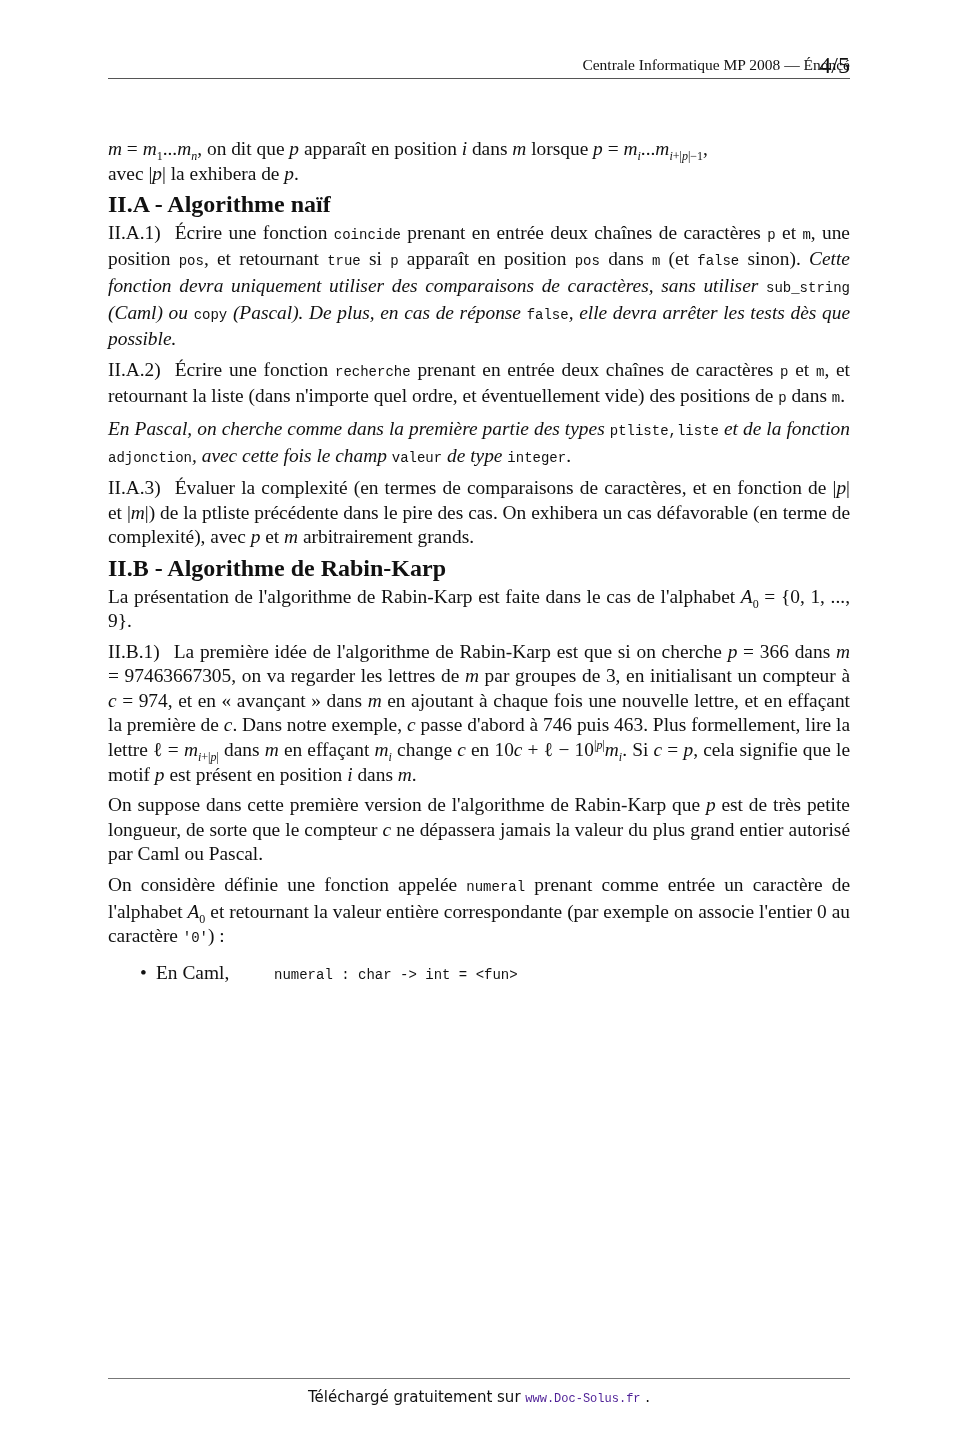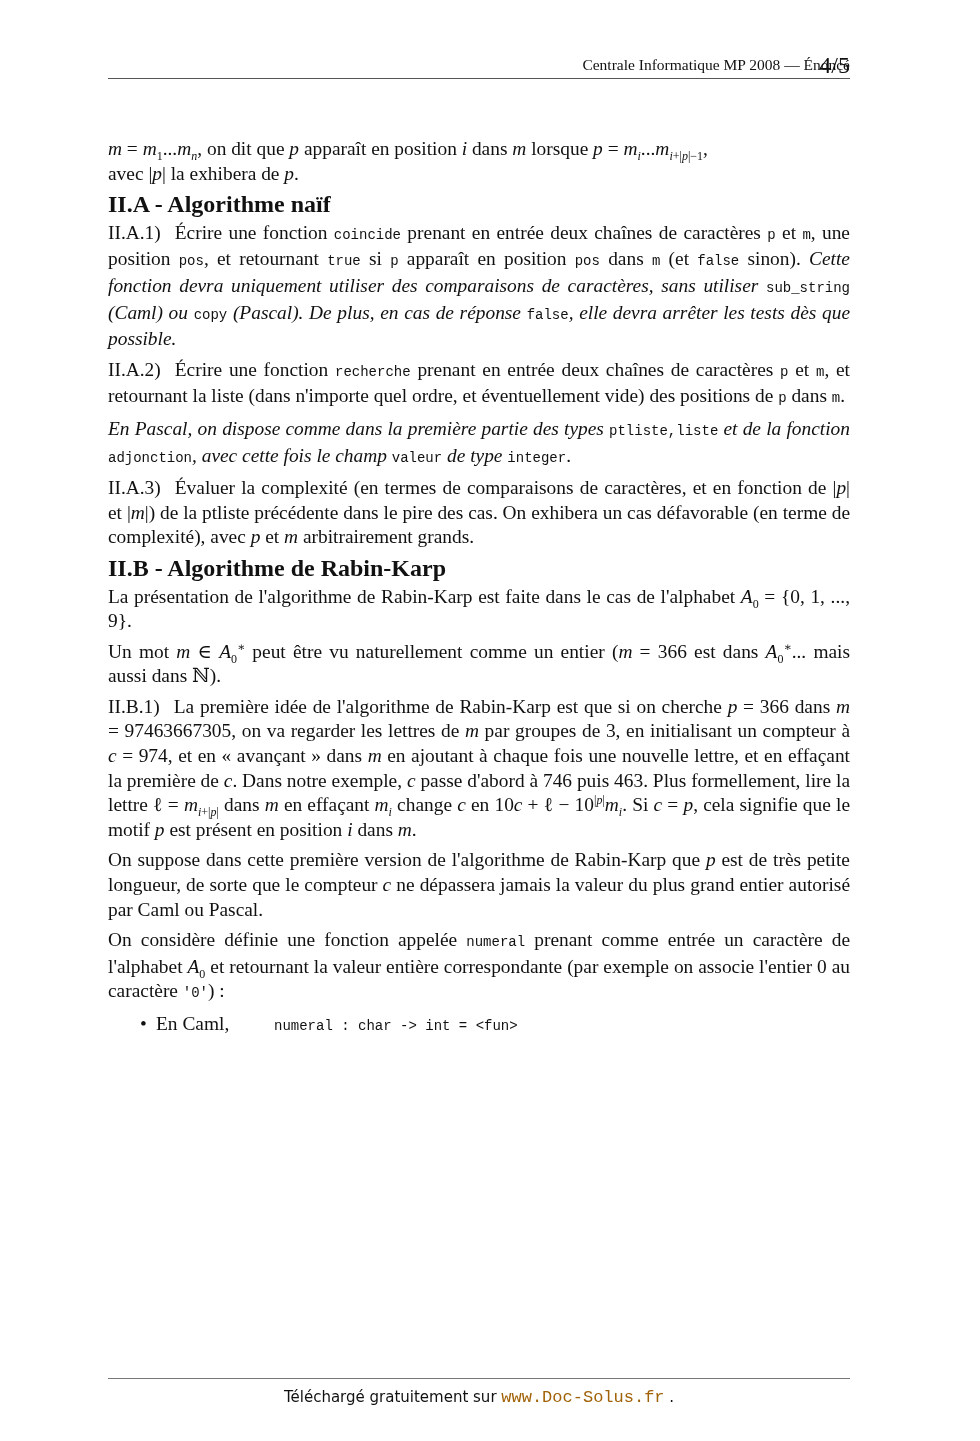--- a/index.html
+++ b/index.html
@@ -9,26 +9,26 @@
   .header-title { position: absolute; left: 0; right: 0; text-align: right; top: 4px; font-size: 15.5px; }
   .header-page { position: absolute; right: 0; top: 0; font-size: 24px; }
   .content { position: absolute; left: 108px; top: 133px; width: 742px; font-size: 19.4px; line-height: 24.6px; }
   p { margin: 4px 0 6px 0; text-align: justify; }
   h3 { font-size: 24px; font-weight: bold; margin: 4px 0 4px 0; }
   code, .tt { font-family: "Liberation Mono", "DejaVu Sans Mono", monospace; font-size: 14px; }
   i, .it { font-style: italic; }
   sub, sup { font-size: 12px; line-height: 0; }
   .num { margin-right: 14px; }
   ul { list-style: none; margin: 6px 0 0 0; padding: 0 0 0 32px; }
-  ul li { line-height: 23px; }
+  ul li { line-height: 32px; }
   .bullet { display: inline-block; width: 16px; }
   .lbl { display: inline-block; width: 118px; }
   .footer { position: absolute; left: 108px; top: 1378px; width: 742px; border-top: 1.5px solid #777; }
   .footer-text { text-align: center; margin-top: 9px; font-family: "DejaVu Sans", sans-serif; font-size: 15px; }
-  .footer-link { color: #a16207; font-family: "Liberation Mono", "DejaVu Sans Mono", monospace; font-size: 17px; margin-top: 16px; }
+  .footer-link { color: #4c1d95; font-family: "Liberation Mono", "DejaVu Sans Mono", monospace; font-size: 12px; margin-top: 16px; }
 </style>
 </head>
 <body>
 
 <div class="header">
   <div class="header-title">Centrale Informatique MP 2008 — Énoncé</div>
   <div class="header-page">4/5</div>
 </div>
 
 <div class="content">
@@ -42,36 +42,33 @@
 
   <p>
     <span class="num">II.A.1)</span><span>Écrire une fonction </span><code>coincide</code><span> prenant en entrée deux chaînes de caractères </span><code>p</code><span> et </span><code>m</code><span>, une position </span><code>pos</code><span>, et retournant </span><code>true</code><span> si </span><code>p</code><span> apparaît en position </span><code>pos</code><span> dans </span><code>m</code><span> (et </span><code>false</code><span> sinon). </span><i>Cette fonction devra uniquement utiliser des comparaisons de caractères, sans utiliser </i><code>sub_string</code><i> (Caml) ou </i><code>copy</code><i> (Pascal). De plus, en cas de réponse </i><code>false</code><i>, elle devra arrêter les tests dès que possible.</i>
   </p>
 
   <p>
     <span class="num">II.A.2)</span><span>Écrire une fonction </span><code>recherche</code><span> prenant en entrée deux chaînes de caractères </span><code>p</code><span> et </span><code>m</code><span>, et retournant la liste (dans n'importe quel ordre, et éventuellement vide) des positions de </span><code>p</code><span> dans </span><code>m</code><span>.</span>
   </p>
 
   <p>
-    <i>En Pascal, on dispose comme dans la première partie des types </i><code>ptliste,liste</code><i> et de la fonction </i><code>adjonction</code><i>, avec cette fois le champ </i><code>valeur</code><i> de type </i><code>integer</code><span>.</span>
+    <i>En Pascal, on cherche comme dans la première partie des types </i><code>ptliste,liste</code><i> et de la fonction </i><code>adjonction</code><i>, avec cette fois le champ </i><code>valeur</code><i> de type </i><code>integer</code><span>.</span>
   </p>
 
   <p>
     <span class="num">II.A.3)</span><span>Évaluer la complexité (en termes de comparaisons de caractères, et en fonction de </span>|<i>p</i>|<span> et </span>|<i>m</i>|<span>) de la ptliste précédente dans le pire des cas. On exhibera un cas défavorable (en terme de complexité), avec </span><i>p</i><span> et </span><i>m</i><span> arbitrairement grands.</span>
   </p>
 
   <h3>II.B - Algorithme de Rabin-Karp</h3>
 
   <p>
     <span>La présentation de l'algorithme de Rabin-Karp est faite dans le cas de l'alphabet </span><i>A</i><sub>0</sub><span> = {0, 1, ..., 9}.</span>
   </p>
 
-  <p>
-    <span>Un mot </span><i>m</i> ∈ <i>A</i><sub>0</sub><sup>∗</sup><span> peut être vu naturellement comme un entier (</span><i>m</i><span> = 366 est dans </span><i>A</i><sub>0</sub><sup>∗</sup><span>... mais aussi dans ℕ).</span>
-  </p>
 
   <p>
     <span class="num">II.B.1)</span><span>La première idée de l'algorithme de Rabin-Karp est que si on cherche </span><i>p</i><span> = 366 dans </span><i>m</i><span> = 97463667305, on va regarder les lettres de </span><i>m</i><span> par groupes de 3, en initialisant un compteur à </span><i>c</i><span> = 974, et en « avançant » dans </span><i>m</i><span> en ajoutant à chaque fois une nouvelle lettre, et en effaçant la première de </span><i>c</i><span>. Dans notre exemple, </span><i>c</i><span> passe d'abord à 746 puis 463. Plus formellement, lire la lettre </span>ℓ = <i>m</i><sub><i>i</i>+|<i>p</i>|</sub><span> dans </span><i>m</i><span> en effaçant </span><i>m</i><sub><i>i</i></sub><span> change </span><i>c</i><span> en 10</span><i>c</i><span> + ℓ − 10</span><sup>|<i>p</i>|</sup><i>m</i><sub><i>i</i></sub><span>. Si </span><i>c</i> = <i>p</i><span>, cela signifie que le motif </span><i>p</i><span> est présent en position </span><i>i</i><span> dans </span><i>m</i>.
   </p>
 
   <p>
     <span>On suppose dans cette première version de l'algorithme de Rabin-Karp que </span><i>p</i><span> est de très petite longueur, de sorte que le compteur </span><i>c</i><span> ne dépassera jamais la valeur du plus grand entier autorisé par Caml ou Pascal.</span>
   </p>
 
   <p>

